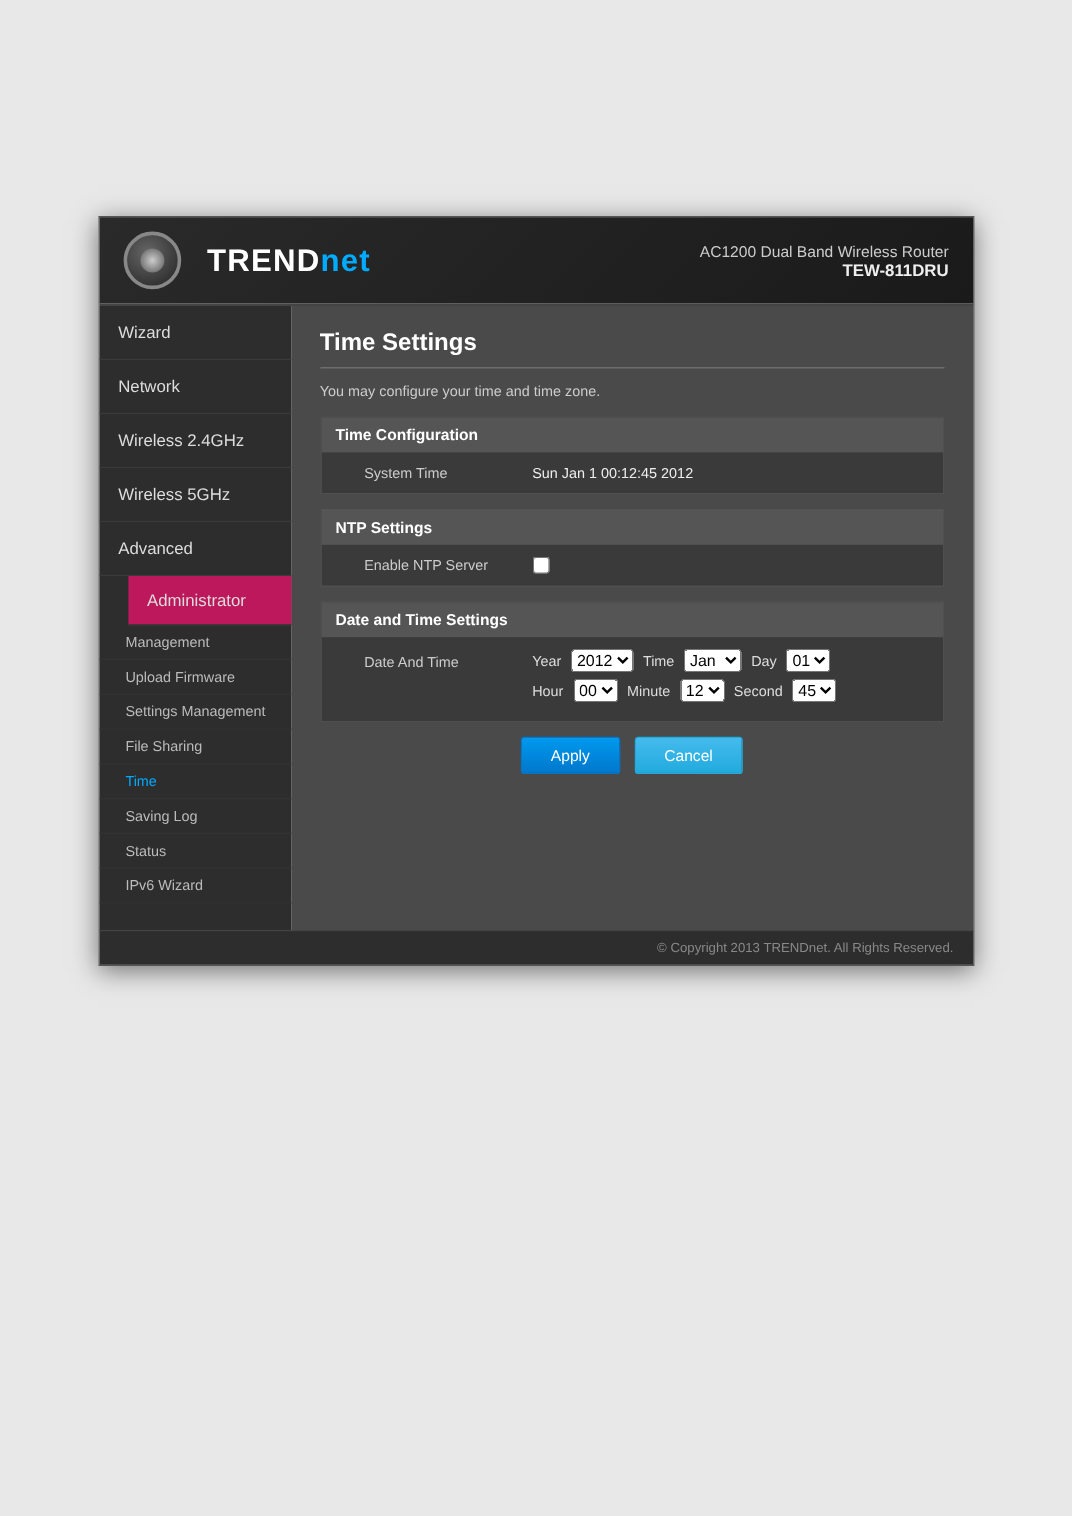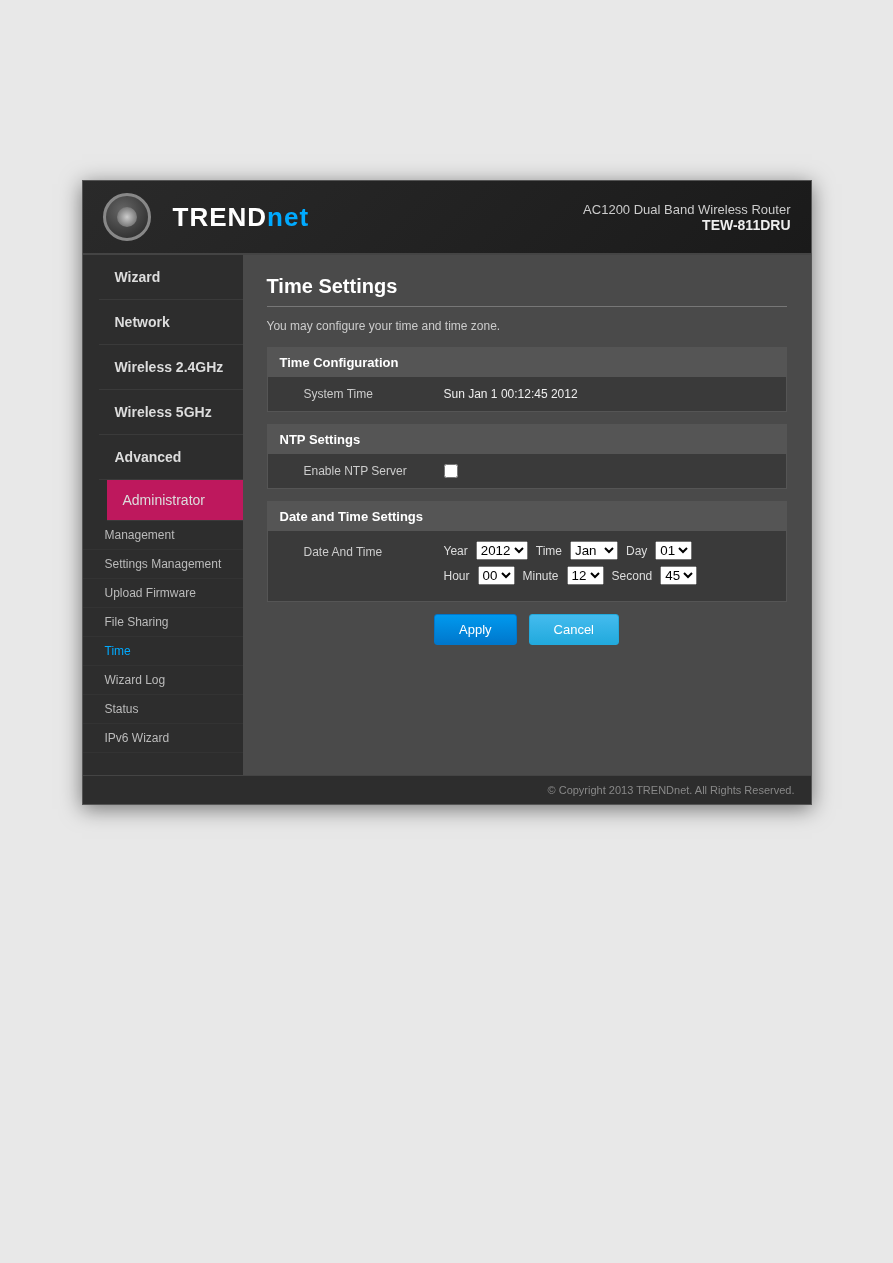--- a/index.html
+++ b/index.html
@@ -83,25 +83,24 @@
     
     .sidebar {
       width: 160px;
       background: #2d2d2d;
       flex-shrink: 0;
     }
     .sidebar-item {
       padding: 14px 16px;
       color: #ddd;
       font-size: 14px;
-      font-weight: bold;
+      font-weight: normal;
       cursor: pointer;
       border-bottom: 1px solid #3a3a3a;
       transition: background 0.2s;
-      margin-left: 16px;
     }
     .sidebar-sub-item {
       padding: 7px 16px 7px 22px;
       color: #bbb;
       font-size: 12px;
       font-weight: normal;
       cursor: pointer;
       border-bottom: 1px solid #333;
       transition: background 0.2s;
     }
@@ -263,33 +262,33 @@
       <div class="sidebar-item">
         <span>Advanced</span>
       </div>
       <div class="sidebar-section-header">
         <span>Administrator</span>
       </div>
       <div class="sidebar-sub-item">
         <span>Management</span>
       </div>
       <div class="sidebar-sub-item">
+        <span>Upload Firmware</span>
+      </div>
+      <div class="sidebar-sub-item">
         <span>Settings Management</span>
-      </div>
-      <div class="sidebar-sub-item">
-        <span>Upload Firmware</span>
       </div>
       <div class="sidebar-sub-item">
         <span>File Sharing</span>
       </div>
       <div class="sidebar-sub-item active">
         <span>Time</span>
       </div>
       <div class="sidebar-sub-item">
-        <span>Wizard Log</span>
+        <span>Saving Log</span>
       </div>
       <div class="sidebar-sub-item">
         <span>Status</span>
       </div>
       <div class="sidebar-sub-item">
         <span>IPv6 Wizard</span>
       </div>
     </div>
 
     <div class="content">

